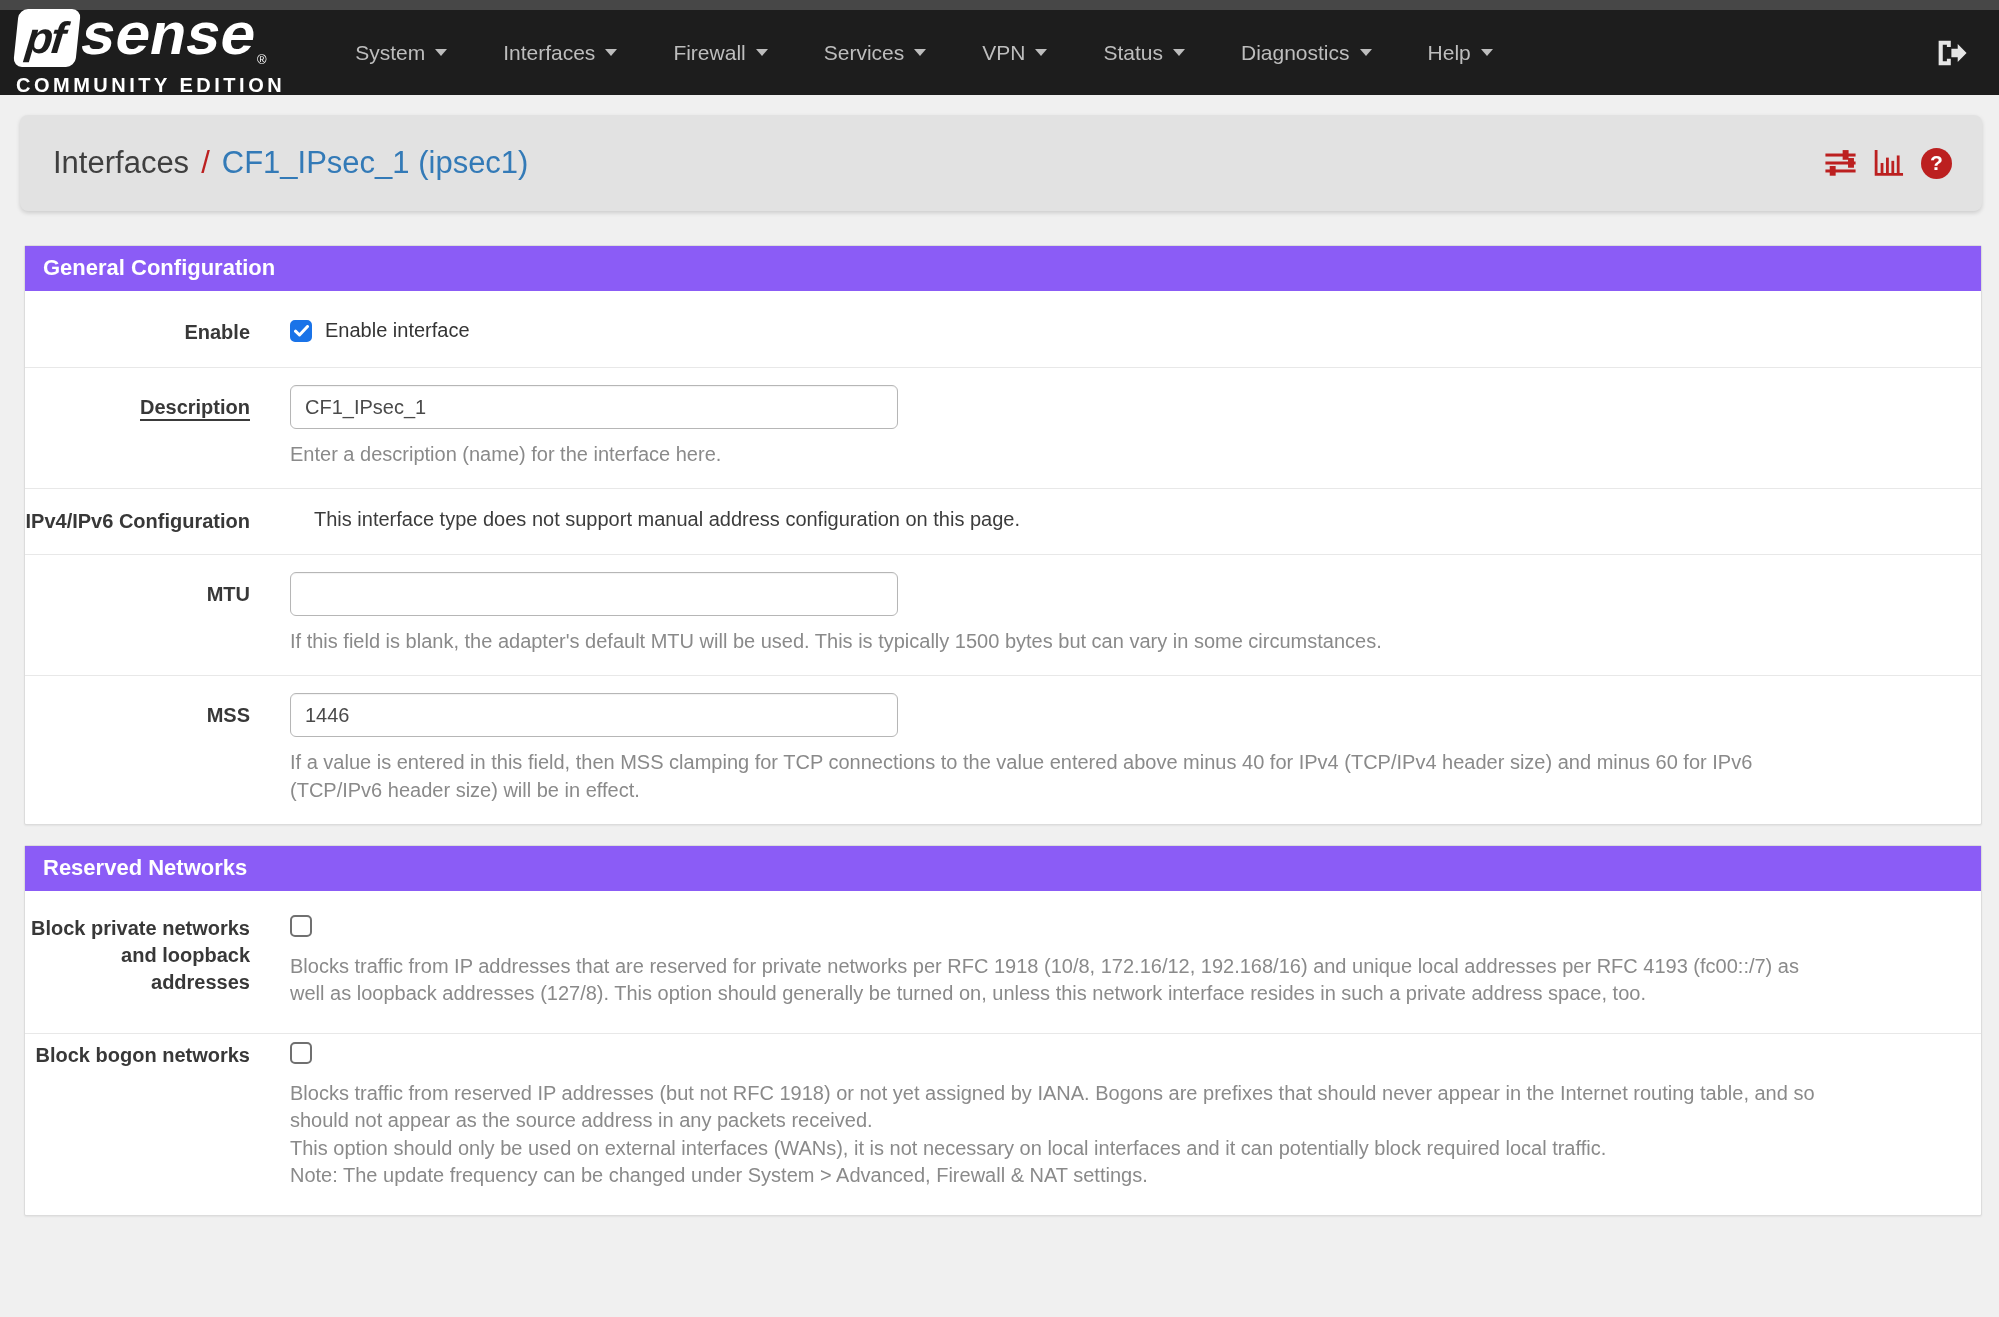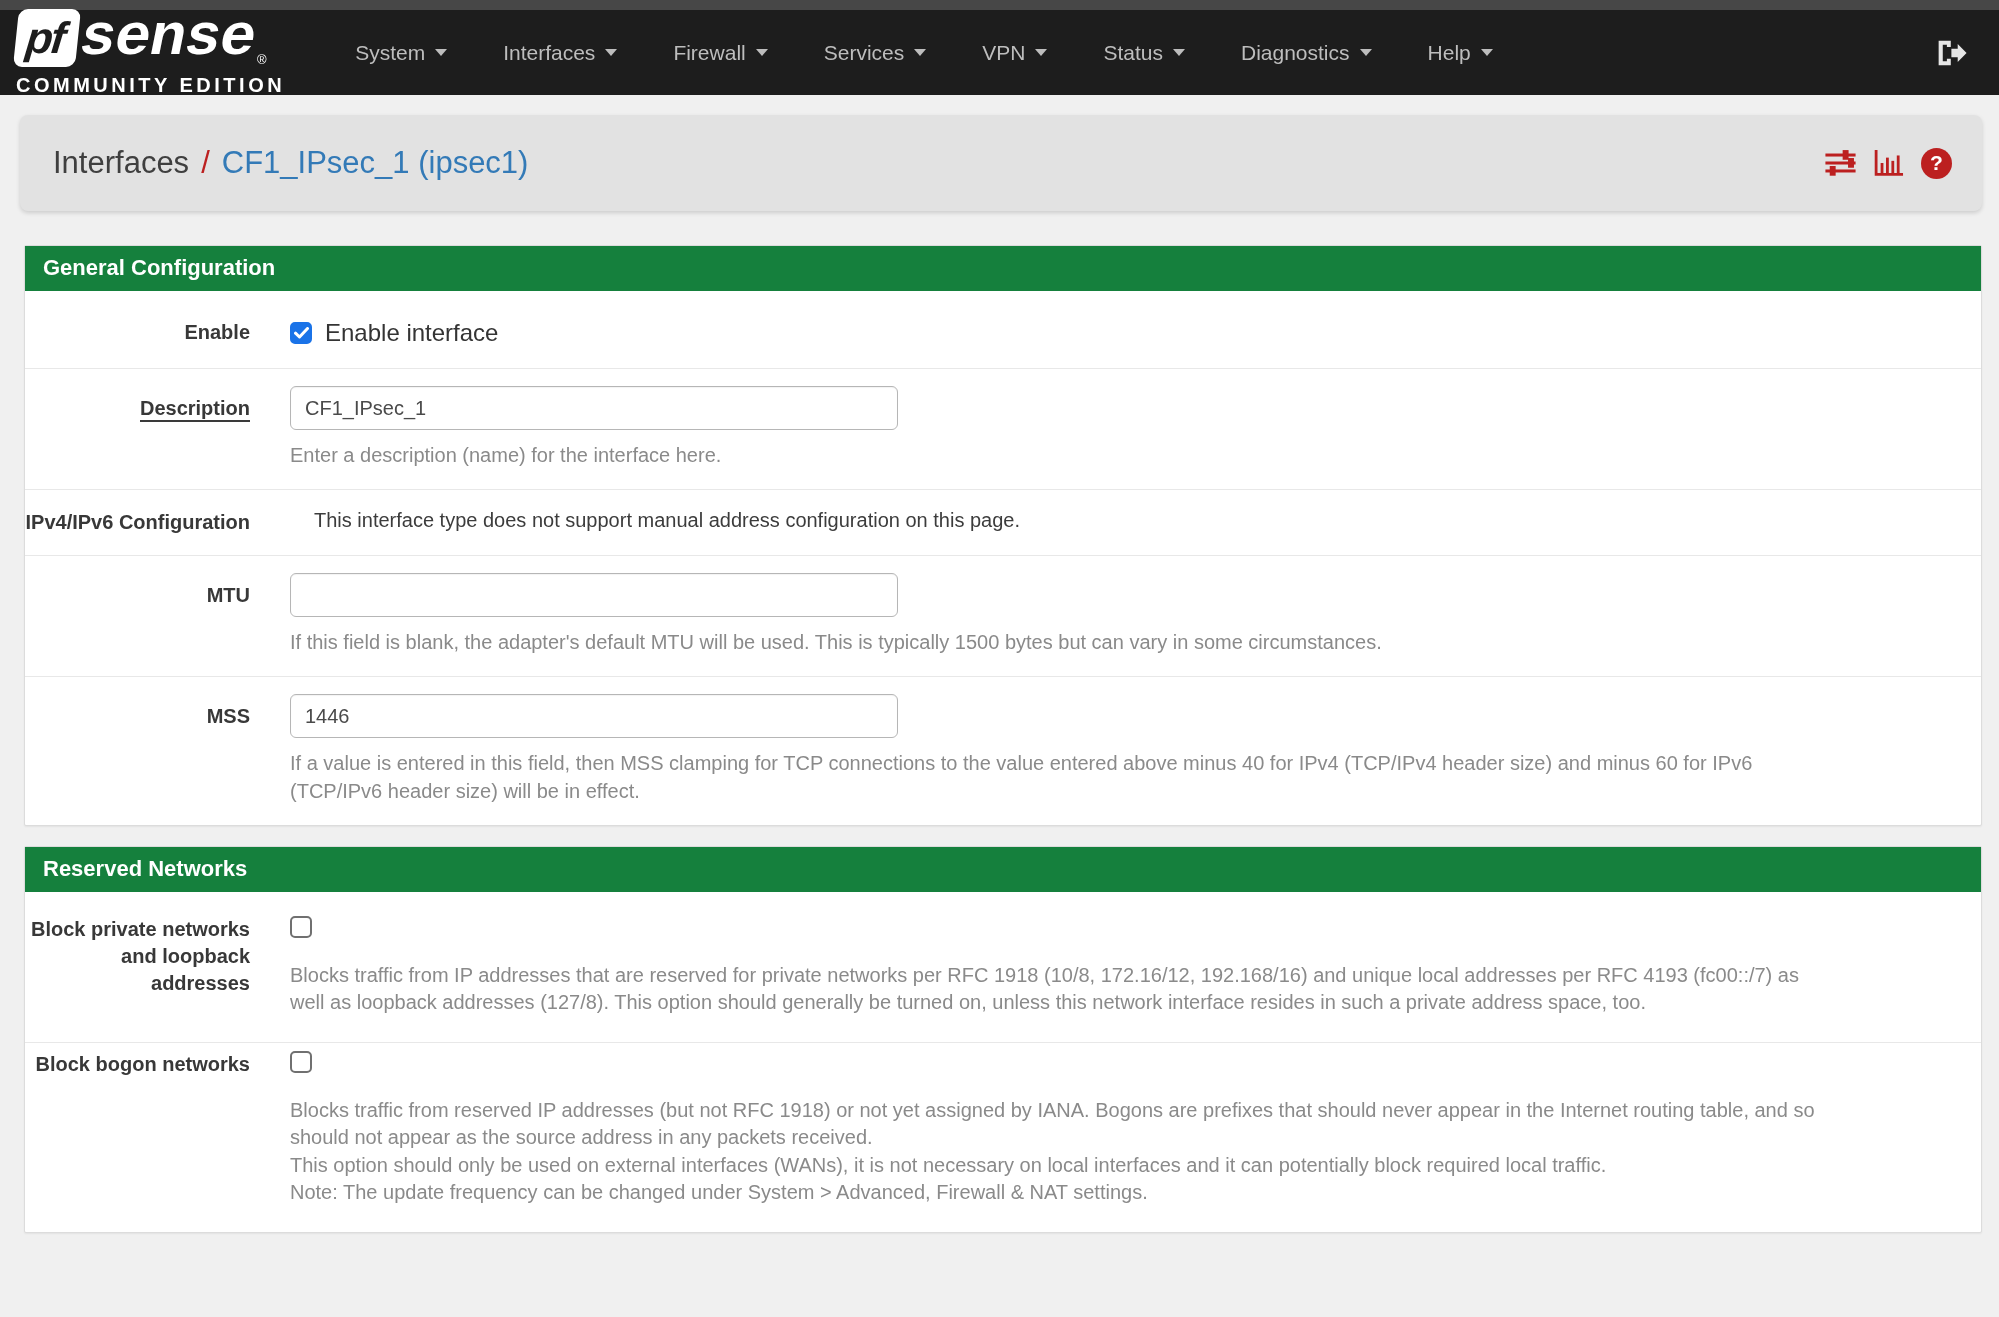--- a/index.html
+++ b/index.html
@@ -69,21 +69,21 @@
 
   
   .content { padding:0 17px 0 24px; }
   .panel {
     background:#ffffff; border:1px solid #dcdcdc; border-radius:2px;
     box-shadow:0 1px 2px rgba(0,0,0,0.06);
   }
   .panel-1 { margin-top:34px; }
   .panel-2 { margin-top:20px; }
   .panel-heading {
-    background:#15803d; color:#ffffff; font-weight:bold; font-size:22px;
+    background:#8b5cf6; color:#ffffff; font-weight:bold; font-size:22px;
     padding:9px 18px 10px;
   }
   .form-row {
     display:grid; grid-template-columns:265px 1fr;
     padding:17px 30px 20px 0;
   }
   .form-row + .form-row { border-top:1px solid #e8e8e8; }
   .row-label {
     text-align:right; padding-right:40px; font-weight:bold; font-size:20px;
     color:#383838; line-height:1.35;
@@ -106,22 +106,22 @@
 
   .checkline { display:flex; align-items:center; gap:13px; }
   .checkbox {
     width:22px; height:22px; border:2px solid #707070; border-radius:5px;
     background:#ffffff; cursor:pointer; flex:0 0 auto;
     display:flex; align-items:center; justify-content:center;
   }
   .checkbox svg { display:none; }
   .checkbox.checked { background:#1a73e8; border-color:#1a73e8; }
   .checkbox.checked svg { display:block; }
-  .check-label { font-size:24px; color:#343434; }
-  .gap-top { margin-top:24px; }
+  .check-label { font-size:20px; color:#343434; }
+  .gap-top { margin-top:16px; }
 </style>
 </head>
 <body>
 
 <div class="topstrip"></div>
 
 <header class="navbar">
   <div class="brand">
     <div class="brand-line">
       <div class="pf-box">

